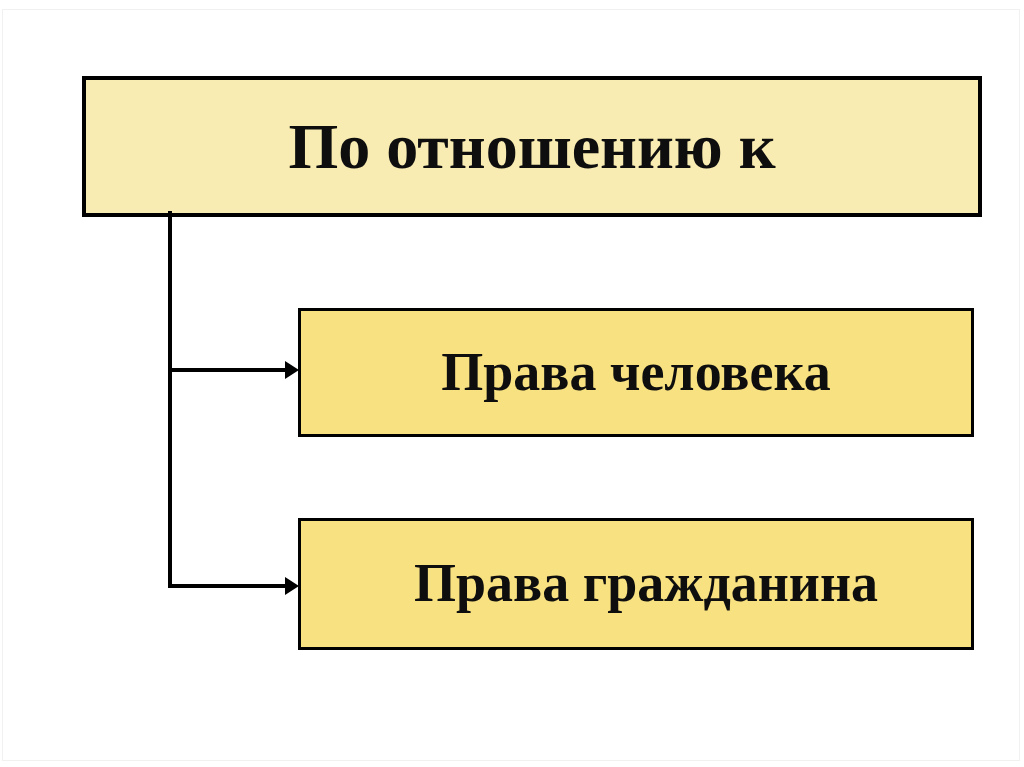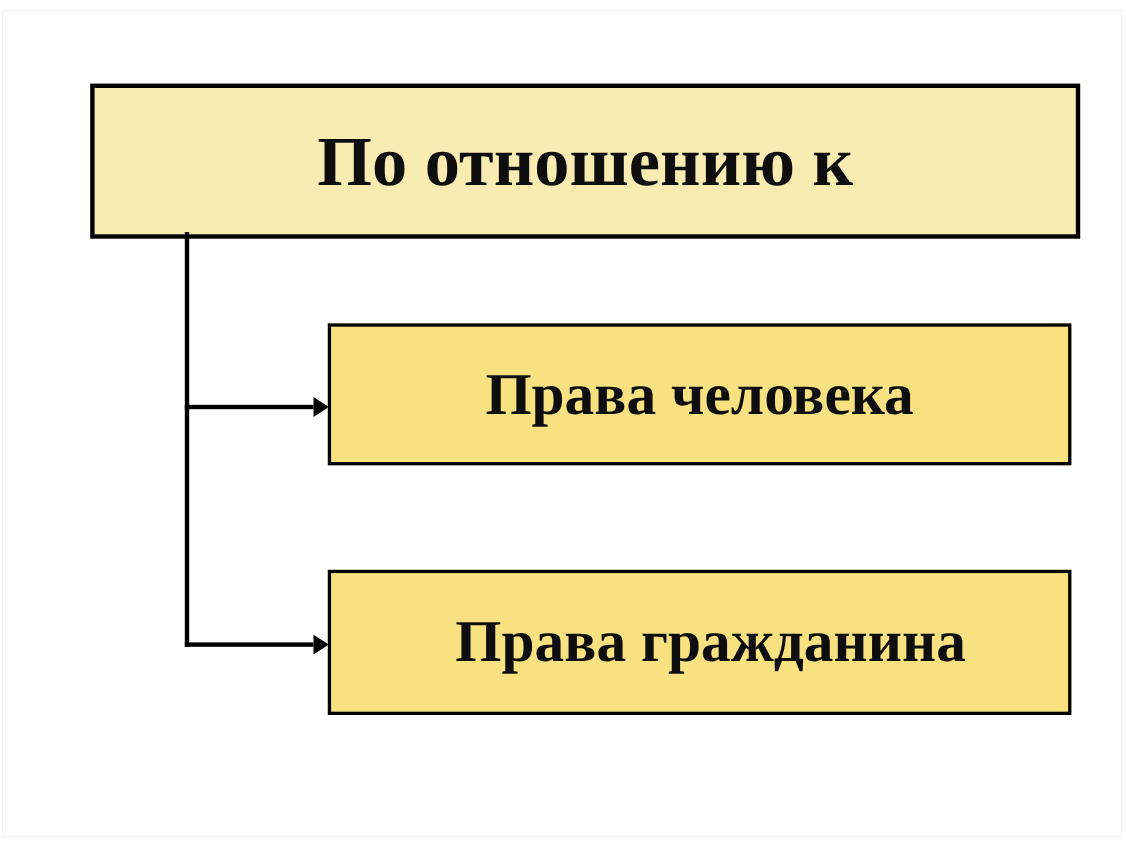--- a/index.html
+++ b/index.html
@@ -48,21 +48,21 @@
   }
   .child-box {
     left: 298px;
     width: 676px;
     background: #f8e180;
     border: 3px solid #000000;
     font-size: 54px;
     line-height: 1.1;
   }
   .child-box-1 {
-    top: 294px;
+    top: 308px;
     height: 129px;
   }
   .child-box-2 {
     top: 518px;
     height: 132px;
     padding-left: 20px;
   }
   .conn {
     position: absolute;
     background: #000000;

